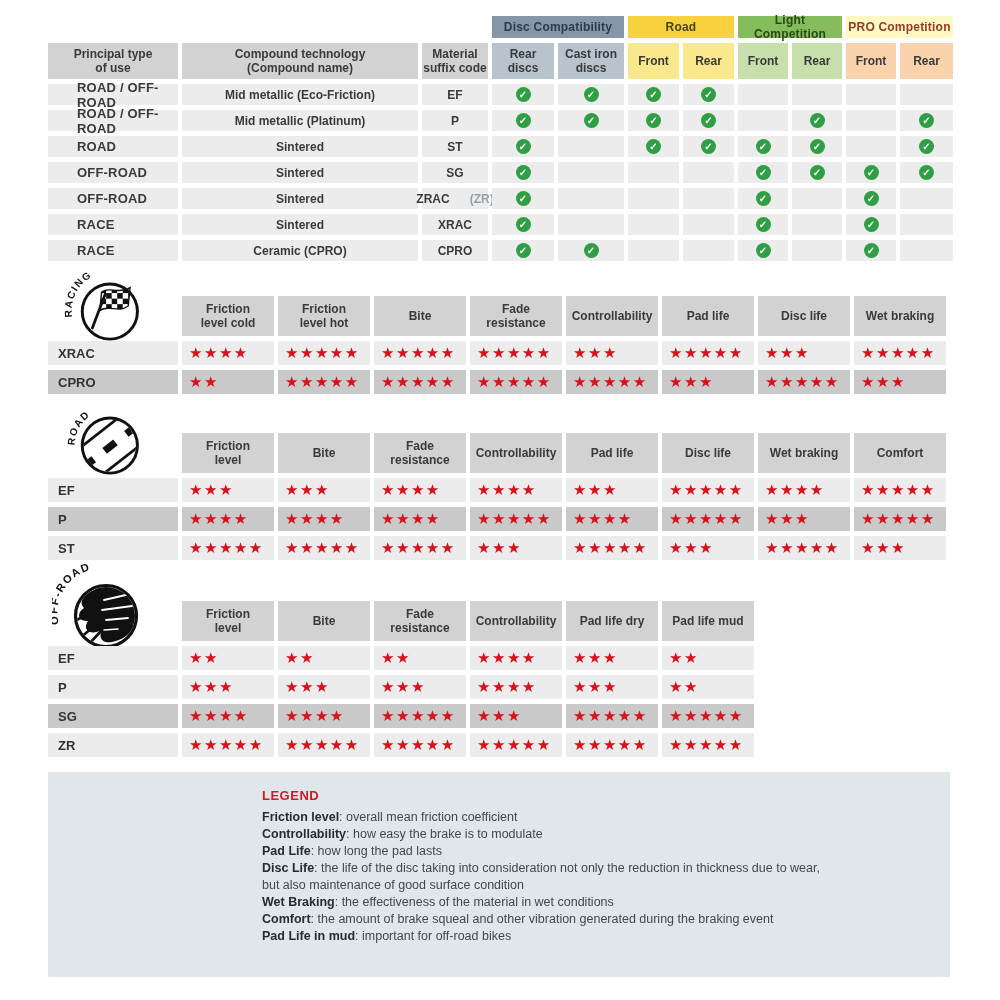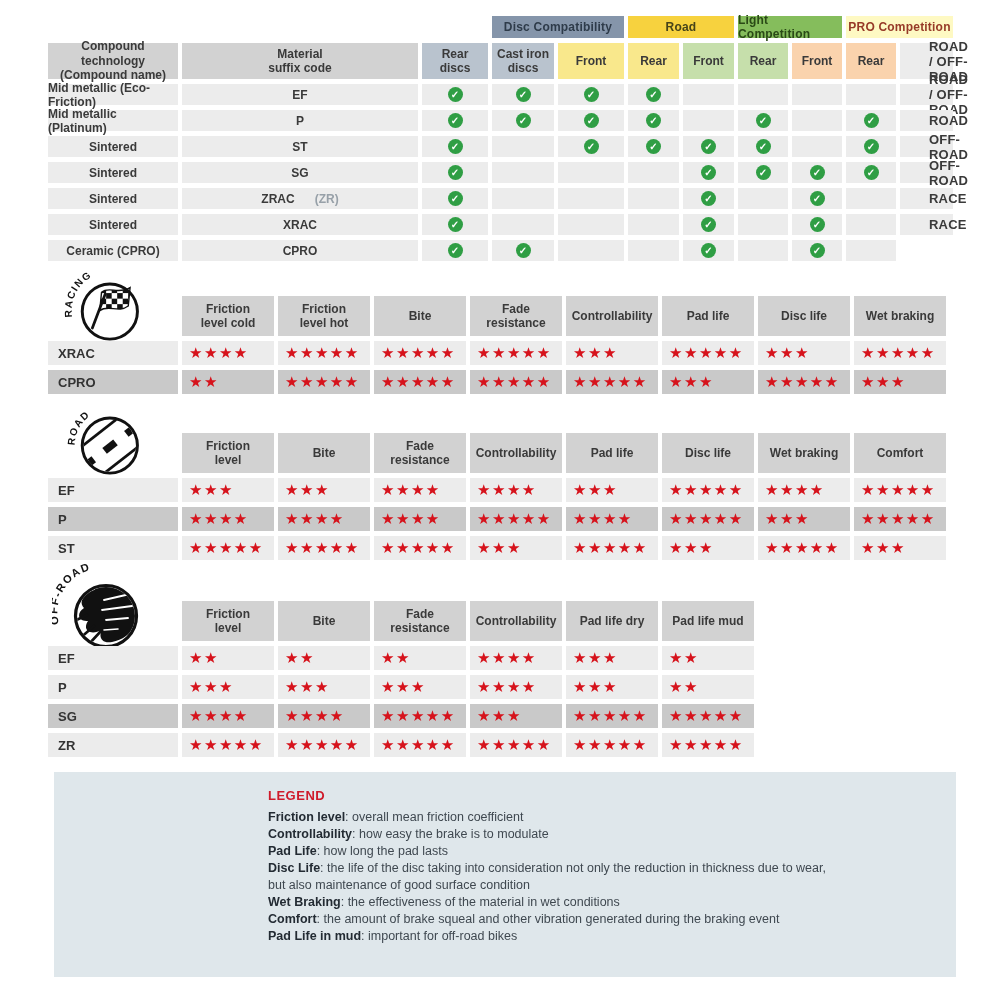--- a/index.html
+++ b/index.html
@@ -43,39 +43,41 @@
   .cell.stars{padding-left:7px;color:var(--star-red);font-size:15px;letter-spacing:1.5px;}
   .cell.dark{background:var(--row-dark);}
 
   .section-icon{position:absolute;}
   #icon-racing{left:62px;top:260px;}
   #icon-road{left:62px;top:394px;}
   #icon-offroad{left:52px;top:558px;}
   .arc-text{font-size:11px;font-weight:bold;letter-spacing:1.5px;fill:#111;
             font-family:"Liberation Sans",sans-serif;}
 
-  .legend-box{position:absolute;left:54px;top:772px;width:902px;height:205px;
+  .legend-box{position:absolute;left:48px;top:772px;width:902px;height:205px;
               background:var(--legend-bg);box-sizing:border-box;
               padding:16px 30px 0 214px;}
   .legend-title{color:var(--legend-red);font-weight:bold;font-size:13px;
                 letter-spacing:.5px;margin-bottom:6px;}
   .legend-line{font-size:12.5px;color:#3f4850;line-height:17px;}
   .legend-line b{color:#232b33;}
 </style>
 </head>
 <body>
 
 <div class="page">
 
   <div class="grid" id="compat-grid">
       <div class="band band-spacer" style="grid-column: span 3;"></div>
       <div class="band" style="grid-column: span 2; background: rgb(133, 149, 170); color: rgb(46, 59, 74);">Disc Compatibility</div>
       <div class="band" style="grid-column: span 2; background: rgb(247, 210, 62); color: rgb(71, 68, 25);">Road</div>
-      <div class="band" style="grid-column: span 2; background: rgb(133, 189, 92); color: rgb(42, 74, 22);">Light Competition</div>
+      <div class="band" style="grid-column: span 2; background: rgb(133, 189, 92); color: rgb(42, 74, 22); text-align: center;">Light Competition</div>
       <div class="band" style="grid-column: span 2; background: #fef9c3; color: rgb(151, 58, 40);">PRO Competition</div>
+      <div class="hcell gray">Principal type
+of use</div>
       <div class="hcell gray">Compound technology
 (Compound name)</div>
       <div class="hcell gray">Material
 suffix code</div>
       <div class="hcell" style="background: rgb(185, 195, 206);">Rear
 discs</div>
       <div class="hcell" style="background: rgb(185, 195, 206);">Cast iron
 discs</div>
       <div class="hcell" style="background: rgb(249, 232, 140);">Front</div>
       <div class="hcell" style="background: rgb(249, 232, 140);">Rear</div>

